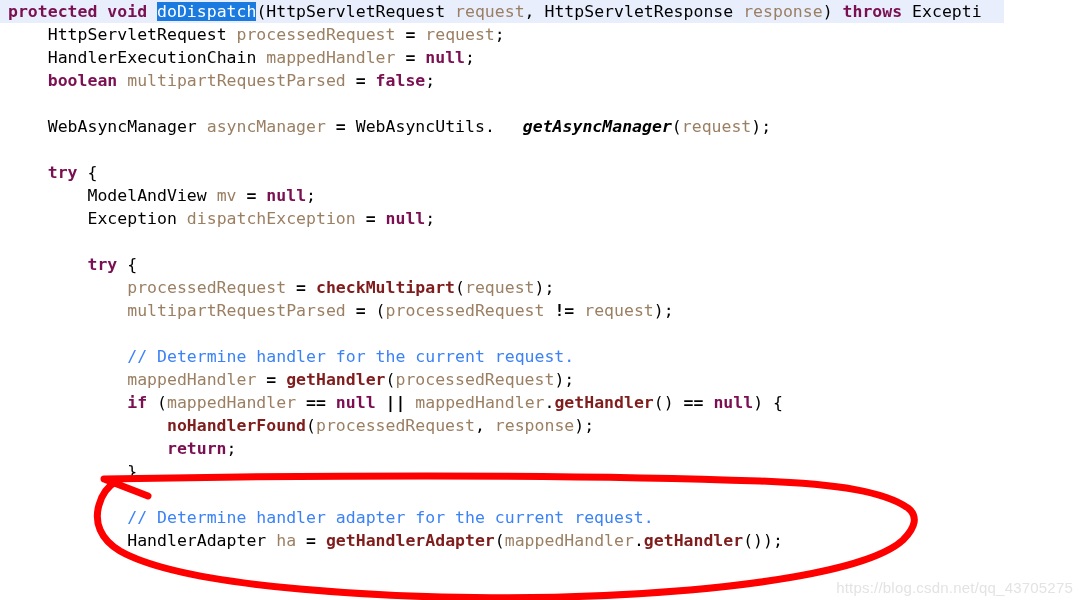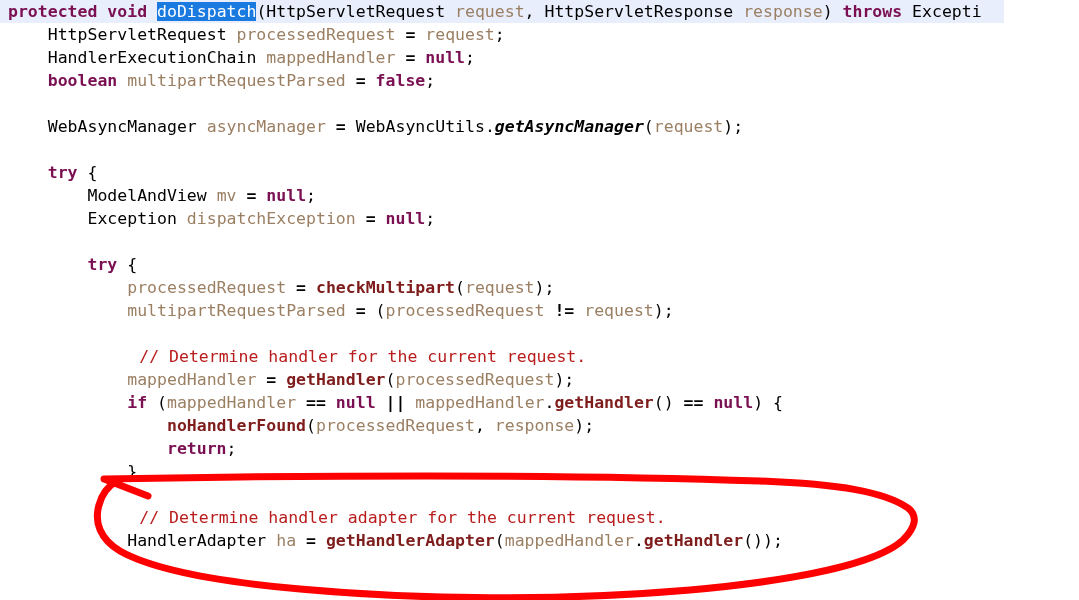--- a/index.html
+++ b/index.html
@@ -36,24 +36,24 @@
   }
   .line.current {
     background: #e8eefc;
   }
 
   
   .kw       { color: #7a0f52; font-weight: bold; }   
   .type     { color: #000000; }                      
   .var      { color: #9b7f63; }                      
   .method   { color: #7f1d1d; font-weight: bold; }   
-  .methodi  { color: #000000; font-weight: bold; font-style: italic; } 
+  .methodi  { color: #000000; font-weight: bold; font-style: italic; margin-left: 28px; } 
   .punct    { color: #000000; }
   .op       { color: #000000; font-weight: bold; }
-  .comment  { color: #b91c1c; margin-left: 12px; }
+  .comment  { color: #3b82f6; }
   .sel      { background: #1a7ae0; color: #ffffff; }
 
   
   #annotation {
     position: absolute;
     left: 0;
     top: 0;
     width: 1079px;
     height: 600px;
     pointer-events: none;
@@ -86,14 +86,15 @@
              C 918 516, 916 527, 903 540
              C 878 563, 800 580, 690 590
              C 560 601, 420 600, 300 589
              C 210 581, 150 568, 120 551
              C 100 539, 94 522, 99 505
              C 102 494, 108 486, 117 481
              L 104 479
              L 148 496" fill="none" stroke="#ff0000" stroke-width="7" stroke-linecap="round" stroke-linejoin="round"></path>
   </svg>
 
+  <div id="watermark">https://blog.csdn.net/qq_43705275</div>
 
 </div>
 
 </body></html>

